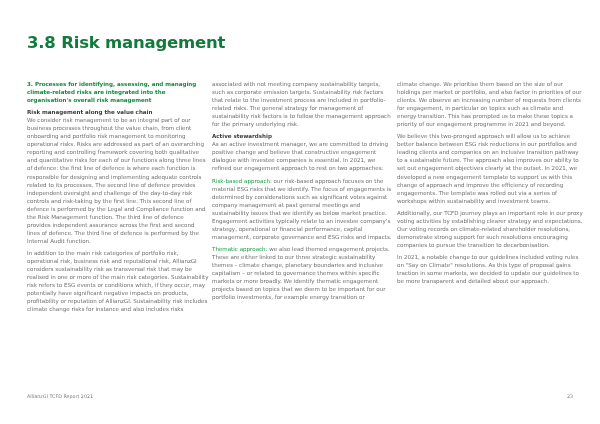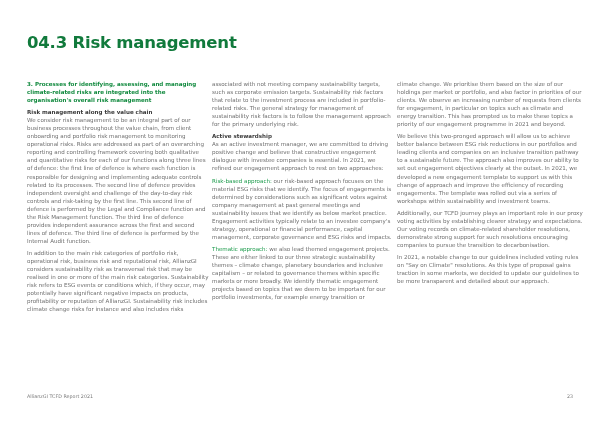--- a/index.html
+++ b/index.html
@@ -26,21 +26,21 @@
     .footer-left {
       position: absolute; left: 27px; top: 394px; font-size: 4.8px; color: #7a7a7a;
     }
     .footer-right {
       position: absolute; right: 27px; top: 394px; font-size: 4.8px; color: #7a7a7a;
     }
   </style>
 </head>
 <body>
 
-<div class="title">04.3 Risk management</div>
+<div class="title">3.8 Risk management</div>
 
 <div class="col col1">
   <p class="lead">3. Processes for identifying, assessing, and managing climate-related risks are integrated into the organisation's overall risk management</p>
   <p>
     <span class="sub">Risk management along the value chain</span>
     <span>We consider risk management to be an integral part of our business processes throughout the value chain, from client onboarding and portfolio risk management to monitoring operational risks. Risks are addressed as part of an overarching reporting and controlling framework covering both qualitative and quantitative risks for each of our functions along three lines of defence: the first line of defence is where each function is responsible for designing and implementing adequate controls related to its processes. The second line of defence provides independent oversight and challenge of the day-to-day risk controls and risk-taking by the first line. This second line of defence is performed by the Legal and Compliance function and the Risk Management function. The third line of defence provides independent assurance across the first and second lines of defence. The third line of defence is performed by the Internal Audit function.</span>
   </p>
   <p>In addition to the main risk categories of portfolio risk, operational risk, business risk and reputational risk, AllianzGI considers sustainability risk as transversal risk that may be realised in one or more of the main risk categories. Sustainability risk refers to ESG events or conditions which, if they occur, may potentially have significant negative impacts on products, profitability or reputation of AllianzGI. Sustainability risk includes climate change risks for instance and also includes risks</p>
 </div>
 

